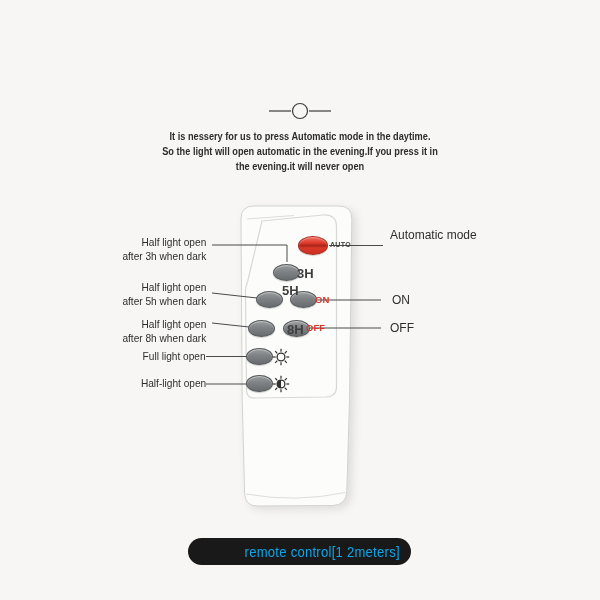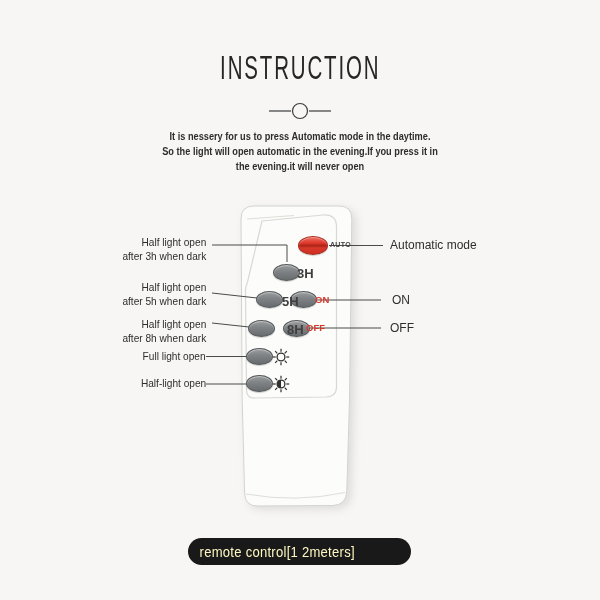--- a/index.html
+++ b/index.html
@@ -34,29 +34,28 @@
   .btn-label.red{color:var(--label-red,#d8372b);font-size:9.5px;}
   
   .callout-left{position:absolute;right:394px;z-index:3;text-align:right;
     font-size:11.5px;line-height:13.5px;color:#2e2e2e;white-space:nowrap;
     transform:scaleX(.88);transform-origin:right top;}
   .callout-right{position:absolute;z-index:3;font-size:12px;line-height:14px;
     color:#2e2e2e;white-space:nowrap;}
   
   .footer-pill{position:absolute;left:188px;top:538px;width:223px;height:27px;z-index:3;
     border-radius:14px;background:var(--pill-bg,#191919);
-    display:flex;align-items:center;justify-content:flex-start;color:#fef9c3;font-size:15px;}
+    display:flex;align-items:center;justify-content:flex-end;color:#0ea5e9;font-size:15px;}
   .footer-pill .squeeze{display:inline-block;transform:scaleX(.87);letter-spacing:.3px;white-space:nowrap;}
 </style>
 </head>
 <body>
 
 <div class="canvas">
 
-  <h1 class="title"><span class="squeeze">INSTRUCTION</span></h1>
 
   <svg class="divider" width="64" height="20" viewBox="0 0 64 20">
     <line x1="1" y1="10" x2="23" y2="10" stroke="#3c3c3c" stroke-width="1.2"></line>
     <circle cx="32" cy="10" r="7.5" fill="none" stroke="#3c3c3c" stroke-width="1.2"></circle>
     <line x1="41" y1="10" x2="63" y2="10" stroke="#3c3c3c" stroke-width="1.2"></line>
   </svg>
 
   <div class="intro">
     <div>It is nessery for us to press Automatic mode in the daytime.</div>
     <div>So the light will open automatic in the evening.If you press it in</div>
@@ -111,21 +110,21 @@
   <div class="btn gray" style="left:273px;top:264px;"></div>
   <div class="btn gray" style="left:256px;top:291px;"></div>
   <div class="btn gray" style="left:290px;top:291px;"></div>
   <div class="btn gray" style="left:248px;top:320px;"></div>
   <div class="btn gray" style="left:283px;top:320px;"></div>
   <div class="btn gray" style="left:246px;top:348px;"></div>
   <div class="btn gray" style="left:246px;top:375px;"></div>
 
   <span class="btn-label tiny" style="left:330px;top:241px;">AUTO</span>
   <span class="btn-label small" style="left:297px;top:266px;">3H</span>
-  <span class="btn-label small" style="left:282px;top:294px;">5H</span>
+  <span class="btn-label small" style="left:282px;top:283px;">5H</span>
   <span class="btn-label small" style="left:287px;top:322px;">8H</span>
   <span class="btn-label red" style="left:315px;top:294px;">ON</span>
   <span class="btn-label red" style="left:306px;top:322px;">OFF</span>
 
   <div class="callout-left" style="top:236px;">
     <div>Half light open</div>
     <div>after 3h when dark</div>
   </div>
   <div class="callout-left" style="top:281px;">
     <div>Half light open</div>
@@ -135,21 +134,21 @@
     <div>Half light open</div>
     <div>after 8h when dark</div>
   </div>
   <div class="callout-left" style="top:350px;">
     <div>Full light open</div>
   </div>
   <div class="callout-left" style="top:377px;">
     <div>Half-light open</div>
   </div>
 
-  <div class="callout-right" style="left:390px;top:238px;">Automatic mode</div>
+  <div class="callout-right" style="left:390px;top:228px;">Automatic mode</div>
   <div class="callout-right" style="left:392px;top:293px;">ON</div>
   <div class="callout-right" style="left:390px;top:321px;">OFF</div>
 
   <div class="footer-pill">
     <span class="squeeze">remote control[1 2meters]</span>
   </div>
 
 </div>
 
 </body></html>

